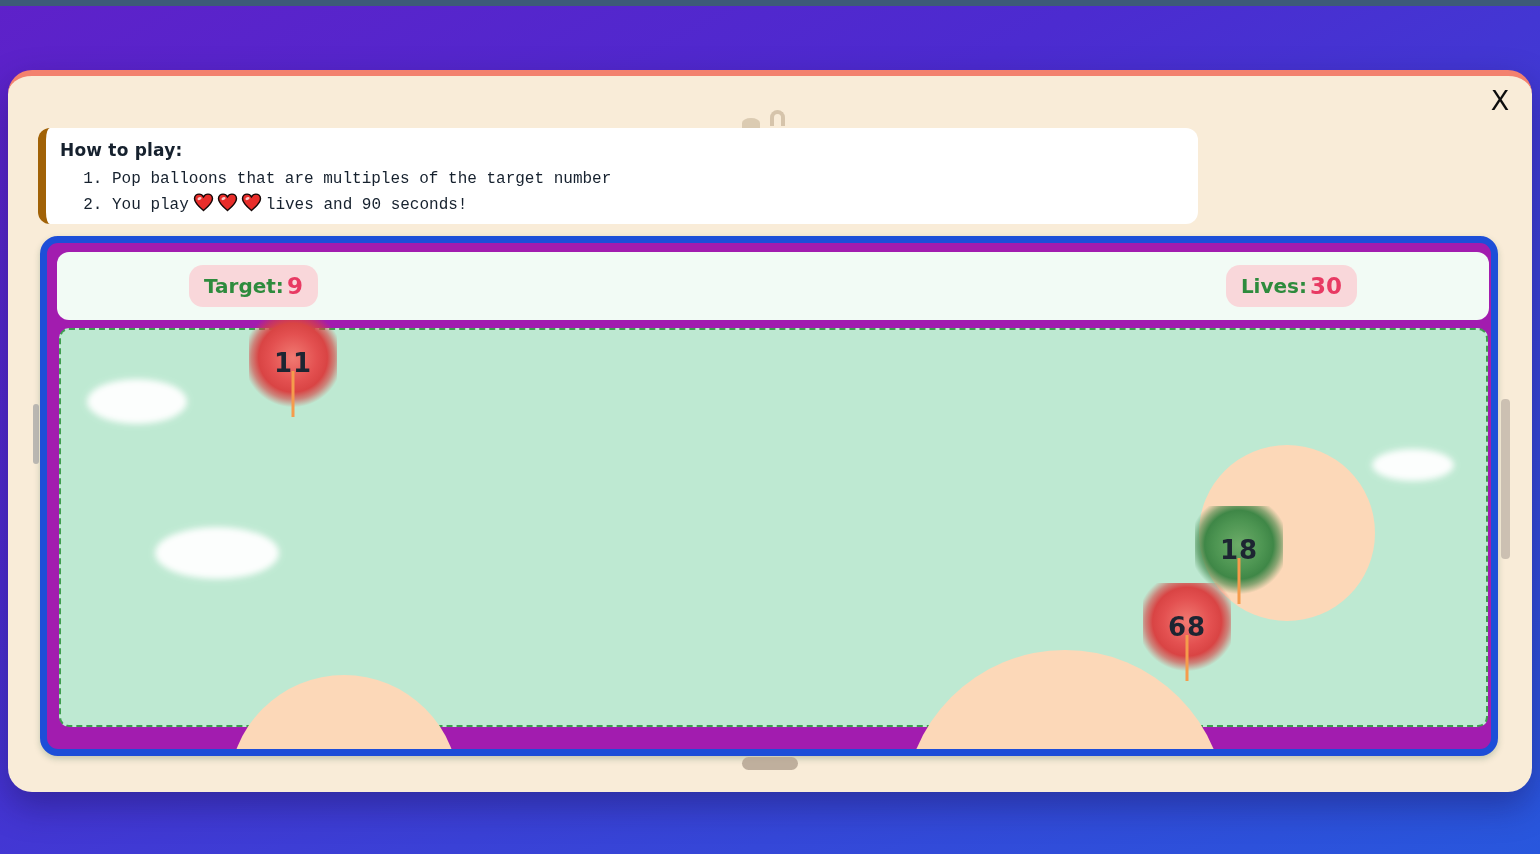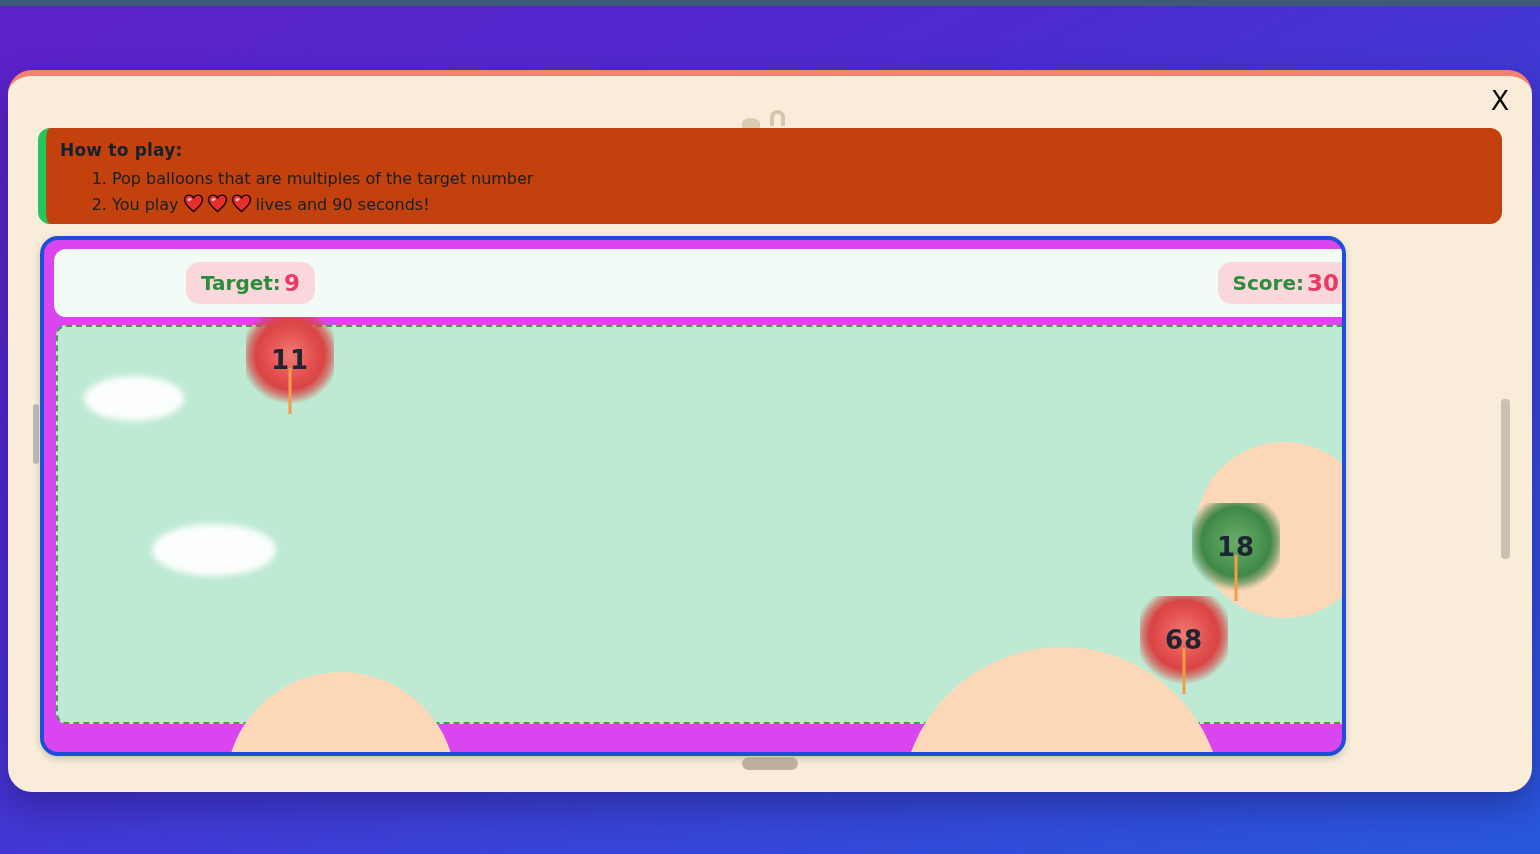--- a/index.html
+++ b/index.html
@@ -34,37 +34,37 @@
     position:absolute; left:734px; top:42px; width:18px; height:10px;
     background:#c3b093; border-radius:50% 50% 0 0; opacity:.55;
   }
   .obscured-glyph-b {
     position:absolute; left:762px; top:34px; width:15px; height:16px;
     border:4px solid #bfab8e; border-bottom:none;
     border-radius:9px 9px 0 0; opacity:.6;
   }
   
   .instructions {
-    position:absolute; left:30px; top:52px; width:1464px; height:96px;
-    background:#c2410c;
-    border-left:8px solid #22c55e;
+    position:absolute; left:30px; top:52px; width:1160px; height:96px;
+    background:#ffffff;
+    border-left:8px solid #a16207;
     border-radius:12px;
     padding:12px 18px 10px 14px;
     color:#16212e;
   }
   .instructions h3 { font-size:17px; font-weight:bold; letter-spacing:.2px; }
-  .instructions ol { margin:6px 0 0 0; padding-left:52px; }
+  .instructions ol { margin:6px 0 0 0; padding-left:52px;font-family:Liberation Mono, monospace; }
   .instructions li { font-size:16px; line-height:26px; font-weight:500; }
   .inline-hearts { display:inline-flex; gap:3px; vertical-align:-3px; margin:0 4px; }
   .heart-svg { display:inline-block; }
   
   .game-container {
-    position:absolute; left:32px; top:160px; width:1306px; height:520px;
-    background:#d946ef;
-    border:4px solid #1d4ed8;
+    position:absolute; left:32px; top:160px; width:1458px; height:520px;
+    background:#a21caf;
+    border:7px solid #1d4ed8;
     border-radius:18px;
     overflow:hidden;
     box-shadow:0 3px 6px rgba(40,90,60,.25);
   }
   .stats-bar {
     position:absolute; left:10px; top:9px; width:1432px; height:68px;
     background:#f2fbf5;
     border-radius:12px;
     display:flex; align-items:center; justify-content:space-between;
     padding:0 132px;
@@ -171,21 +171,21 @@
   </div>
 
   <div class="game-container">
 
     <div class="stats-bar">
       <div class="stat-badge">
         <span class="stat-label">Target:</span>
         <span class="stat-value">9</span>
       </div>
       <div class="stat-badge">
-        <span class="stat-label">Score:</span>
+        <span class="stat-label">Lives:</span>
         <span class="stat-value">30</span>
       </div>
     </div>
 
     <div class="play-field"></div>
 
     <div class="cloud cloud-1"></div>
     <div class="cloud cloud-2"></div>
     <div class="cloud cloud-3"></div>
     <div class="hill hill-left"></div>
@@ -193,21 +193,21 @@
     <div class="hill hill-bottom"></div>
 
     <div class="balloon red" style="left: 174px; top: 76px; margin-left: 28px;">
       <span class="balloon-string"></span>
       <span class="balloon-number">11</span>
     </div>
     <div class="balloon green" style="left: 1148px; top: 263px;">
       <span class="balloon-string"></span>
       <span class="balloon-number">18</span>
     </div>
-    <div class="balloon red" style="left: 1096px; top: 356px;">
+    <div class="balloon red" style="left: 1096px; top: 340px;">
       <span class="balloon-string"></span>
       <span class="balloon-number">68</span>
     </div>
 
   </div>
 
   <div class="panel-handle"></div>
 </div>
 
 <div class="scroll-artifact-left"></div>

